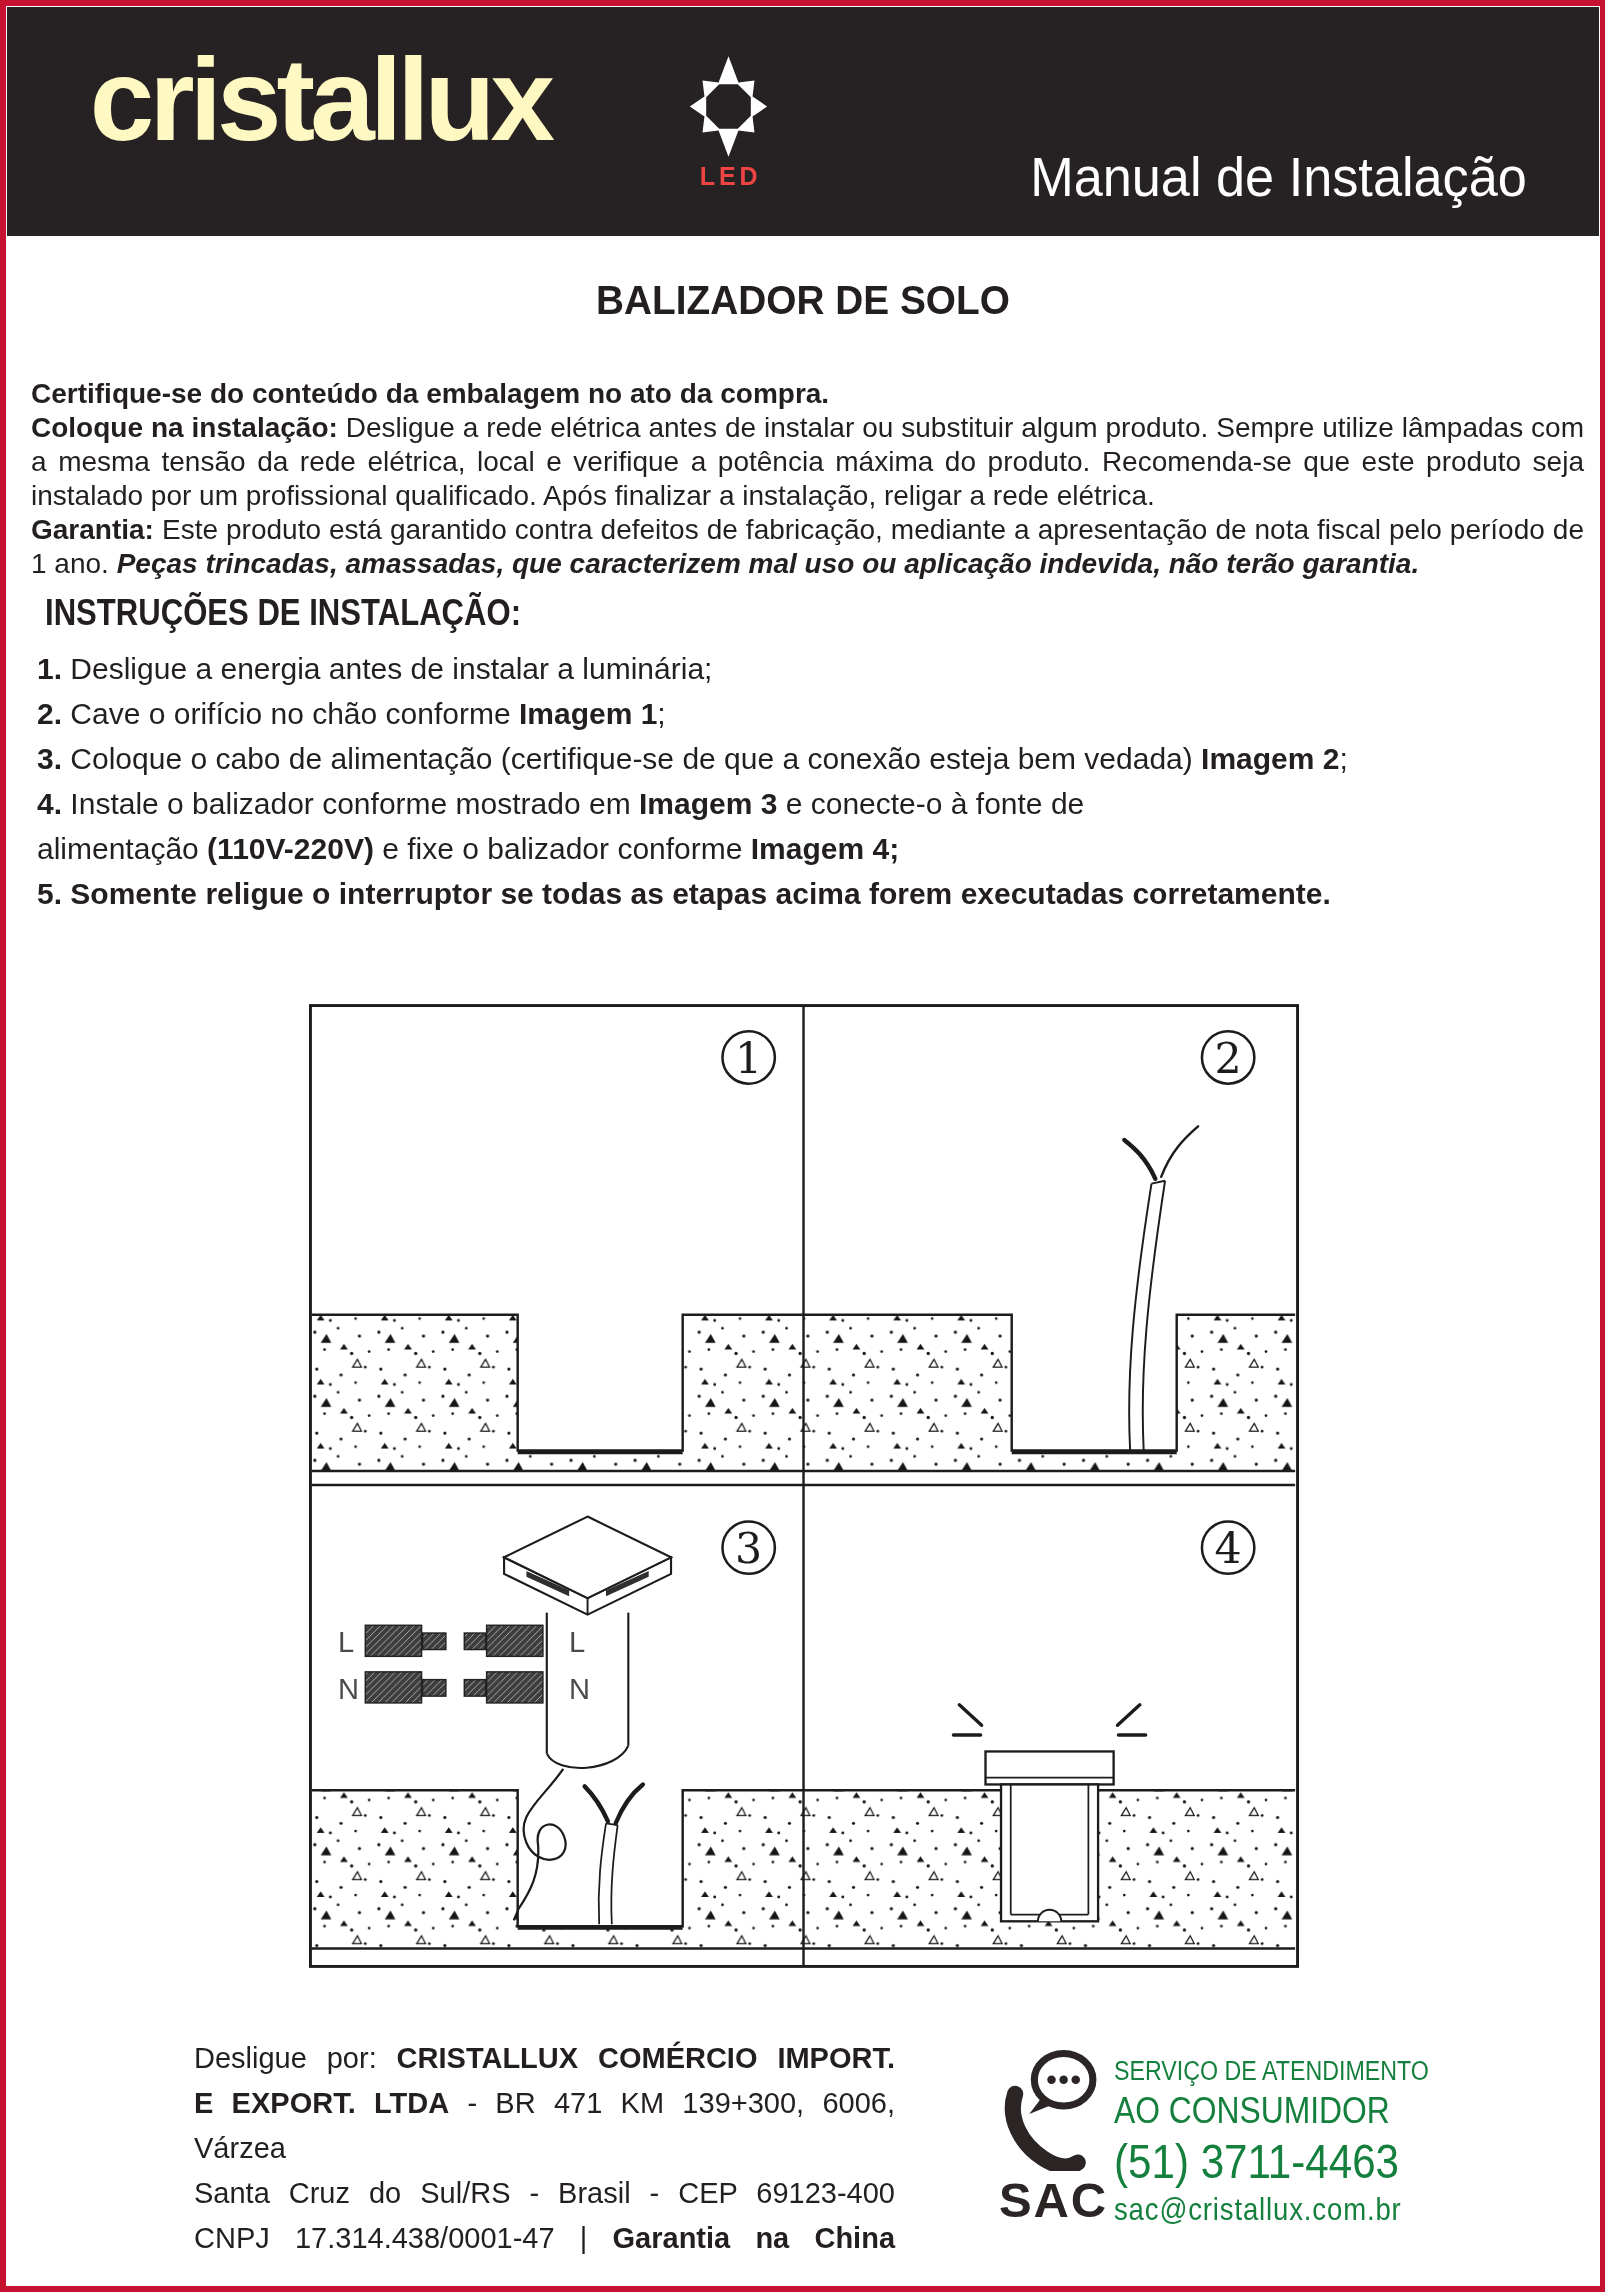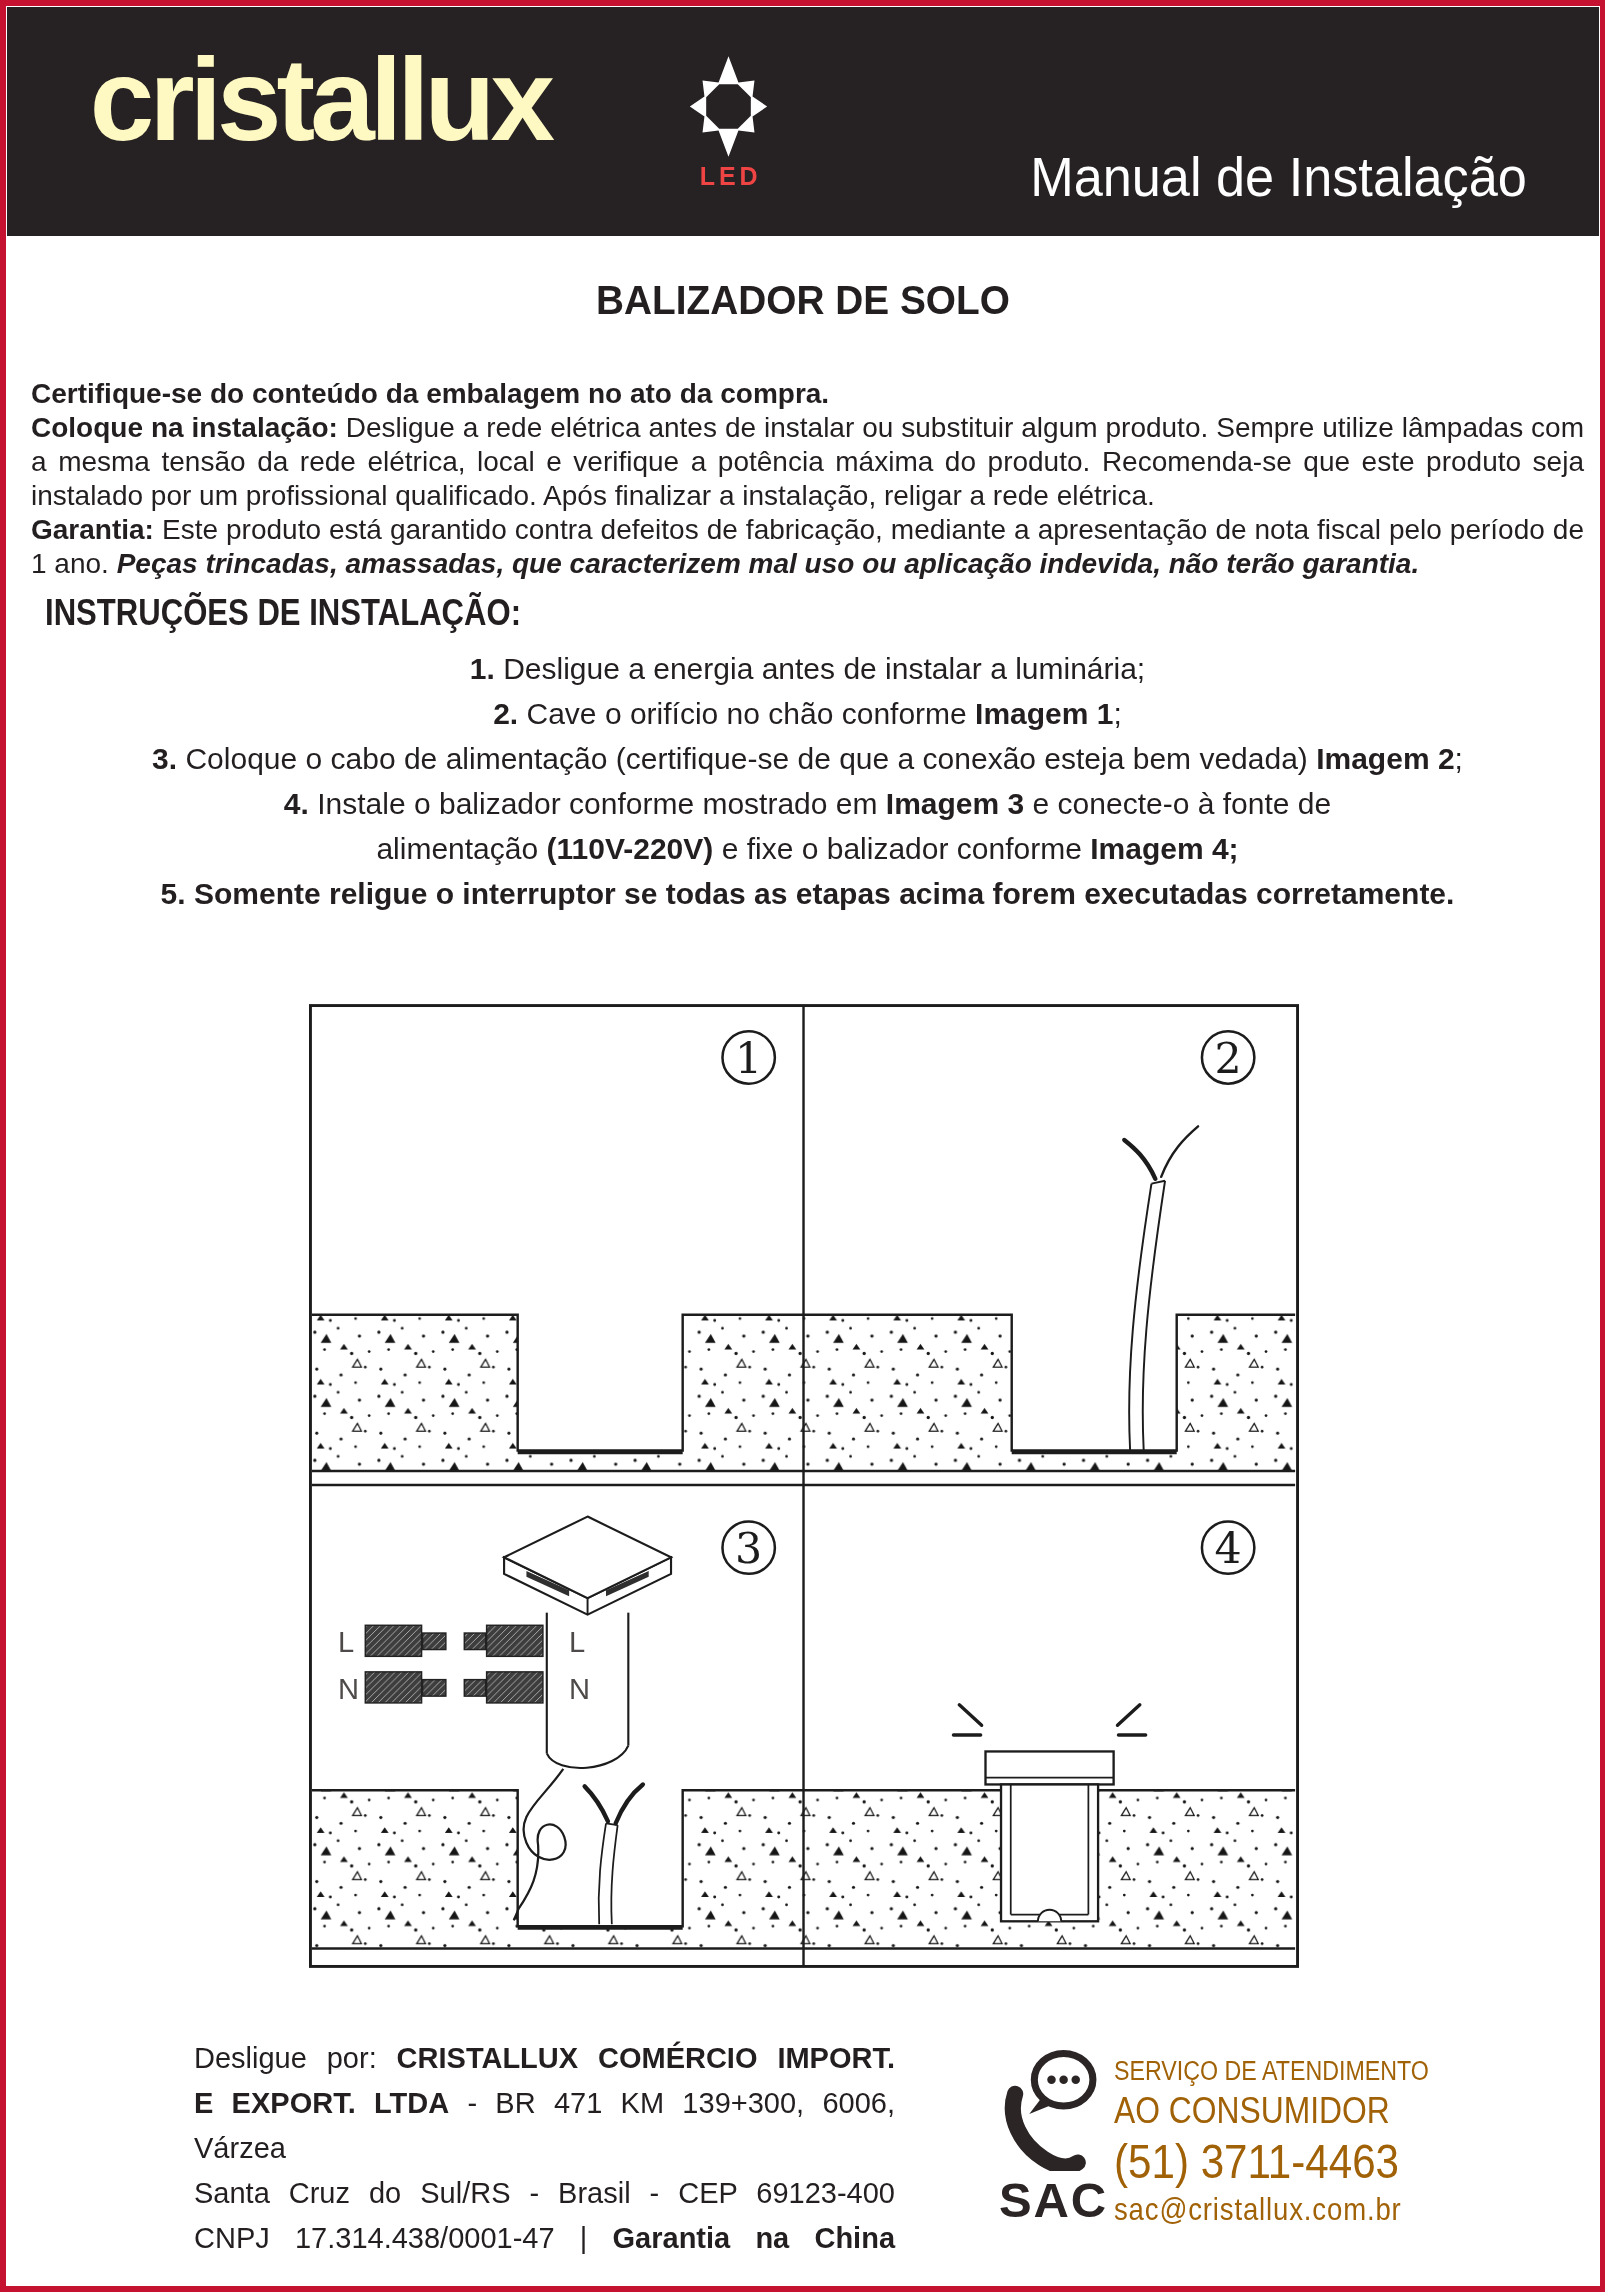--- a/index.html
+++ b/index.html
@@ -20,32 +20,32 @@
                 font-weight:400;transform:scaleX(.95);transform-origin:right;white-space:nowrap;}
 
   
   .doc-title{position:absolute;left:0;width:100%;top:278px;text-align:center;
              font-size:40px;font-weight:700;transform:scaleX(.97);}
   .intro{position:absolute;left:27px;top:373px;width:1553px;font-size:28px;
          line-height:34px;text-align:justify;margin:4px;}
   .instr-heading{position:absolute;left:45px;top:592px;font-size:37px;font-weight:700;
                  transform:scaleX(.84);transform-origin:left;white-space:nowrap;}
   .steps{position:absolute;left:37px;top:646px;width:1541px;font-size:30px;line-height:45px;}
-  .step{margin:0;text-align:center;}
+  .step{margin:0;}
 
   
   .diagram{position:absolute;left:309px;top:1004px;width:990px;height:964px;}
 
   
   .imp{position:absolute;left:194px;top:2036px;width:701px;font-size:29px;line-height:45px;}
   .fline{text-align:justify;text-align-last:justify;}
   .sac-icon{position:absolute;left:1001px;top:2049px;width:101px;height:122px;}
   .sac-label{position:absolute;left:999px;top:2172px;font-size:49px;font-weight:700;
              letter-spacing:1.9px;color:#2b2525;}
-  .sac-col{position:absolute;left:1114px;top:2055px;color:#a16207;}
+  .sac-col{position:absolute;left:1114px;top:2055px;color:#15803d;}
   .sac-col>div{transform:scaleX(.86);transform-origin:left;white-space:nowrap;}
   .sac-l1{font-size:27px;line-height:33px;}
   .sac-l2{font-size:37px;line-height:45px;}
   .sac-l3{font-size:49px;line-height:56px;}
   .sac-l4{font-size:32px;line-height:41px;letter-spacing:1px;}
 
   svg text{font-family:"Liberation Sans",sans-serif;}
   text.fig{font-family:"DejaVu Serif",serif;font-size:44px;fill:#1c1c1c;}
   text.wlabel{font-size:30px;fill:#4f4a4a;}
 </style>

